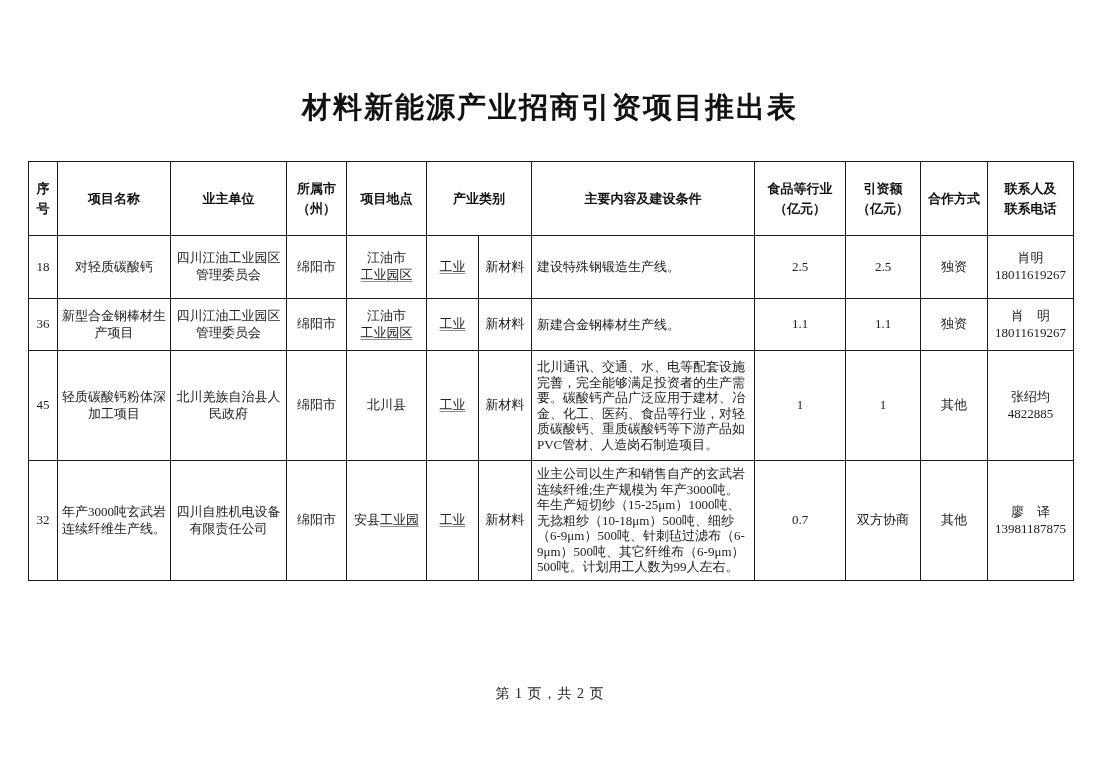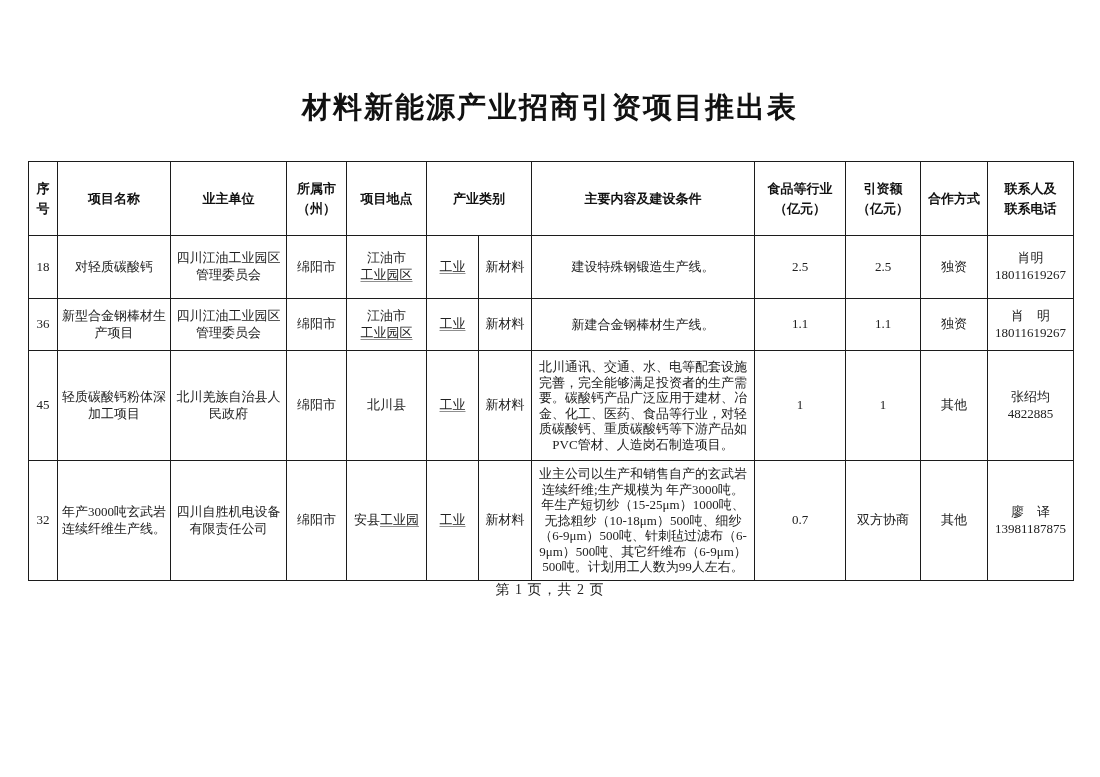--- a/index.html
+++ b/index.html
@@ -34,36 +34,37 @@
     word-break: break-all;
   }
   th {
     font-weight: bold;
     white-space: pre-line;
     line-height: 1.5;
     color: #111111;
   }
   td { line-height: 1.3; }
   td.content {
-    text-align: center;
+    text-align: left;
     padding: 3px 5px;
     line-height: 15.5px;
   }
   thead tr { height: 74px; }
   tbody tr:nth-child(1) { height: 63px; }
   tbody tr:nth-child(2) { height: 52px; }
   tbody tr:nth-child(3) { height: 110px; }
   tbody tr:nth-child(4) { height: 120px; }
   .u {
     text-decoration: underline;
     text-decoration-color: #8f8f8f;
     text-underline-offset: 2px;
   }
   .footer {
     text-align: center;
+    margin-top: 104px;
     font-size: 14px;
     letter-spacing: 1px;
     color: #222222;
   }
 </style>
 </head>
 <body>
 
 <div class="title">材料新能源产业招商引资项目推出表</div>
 

